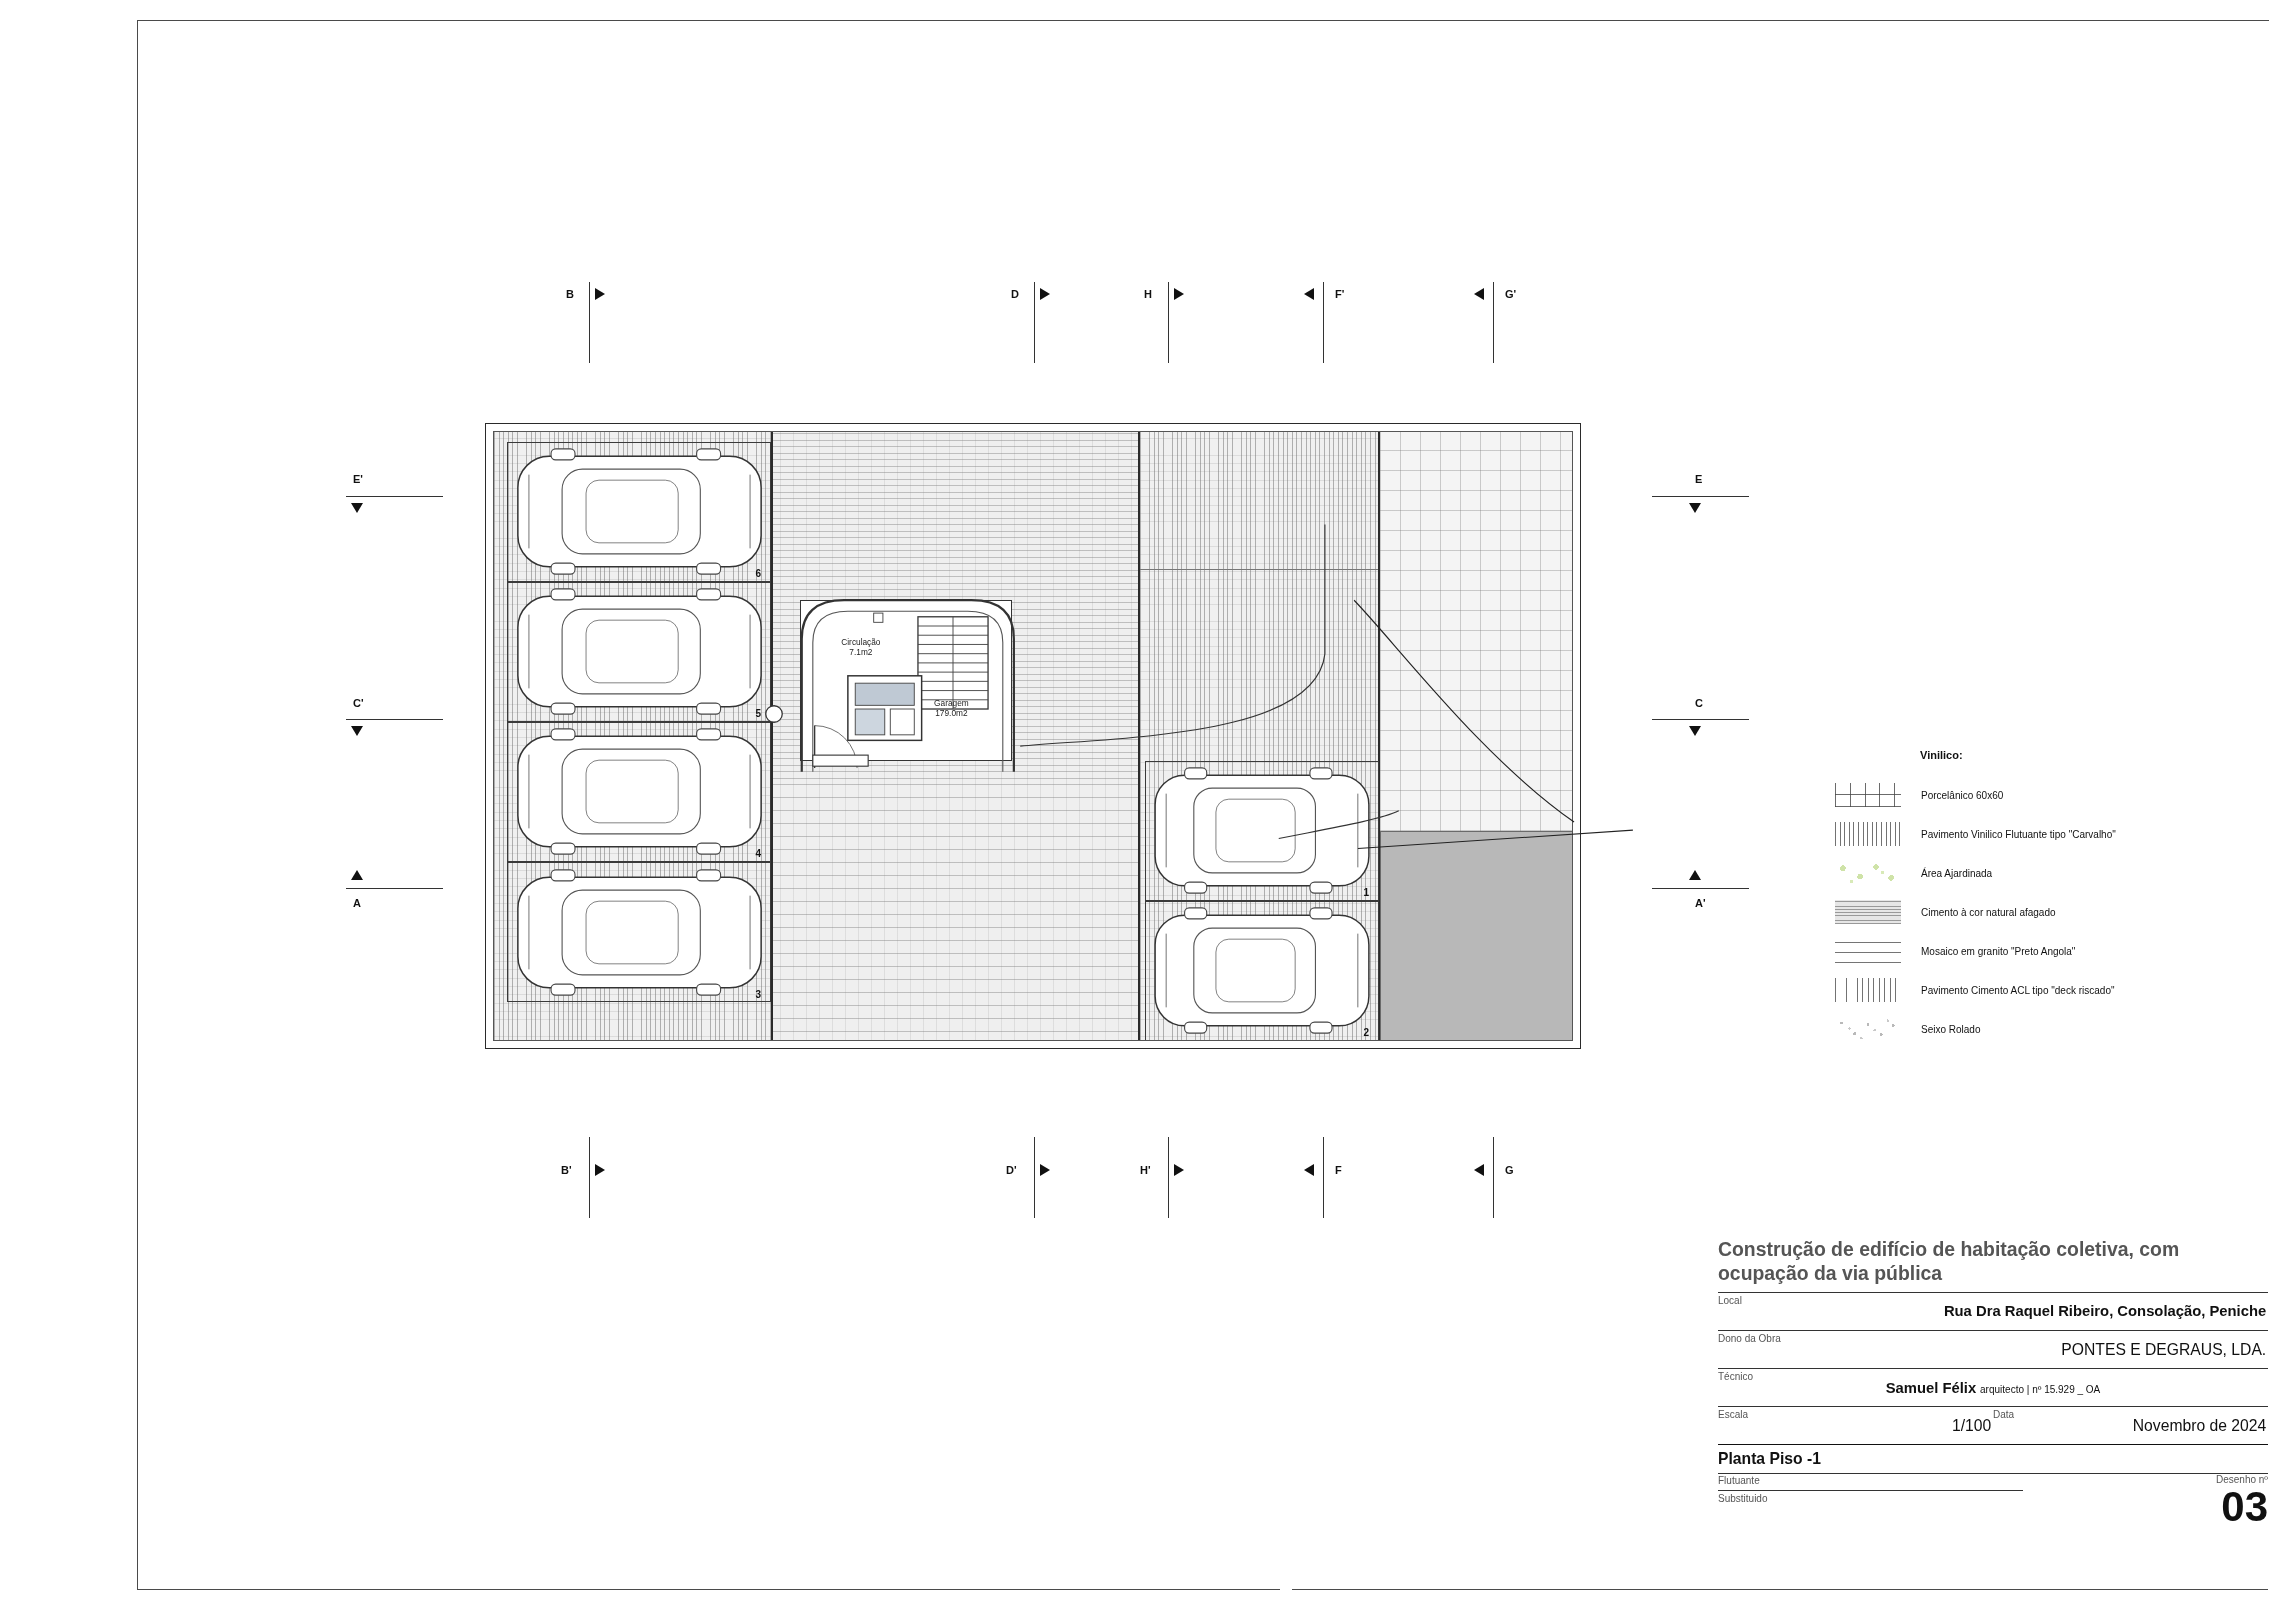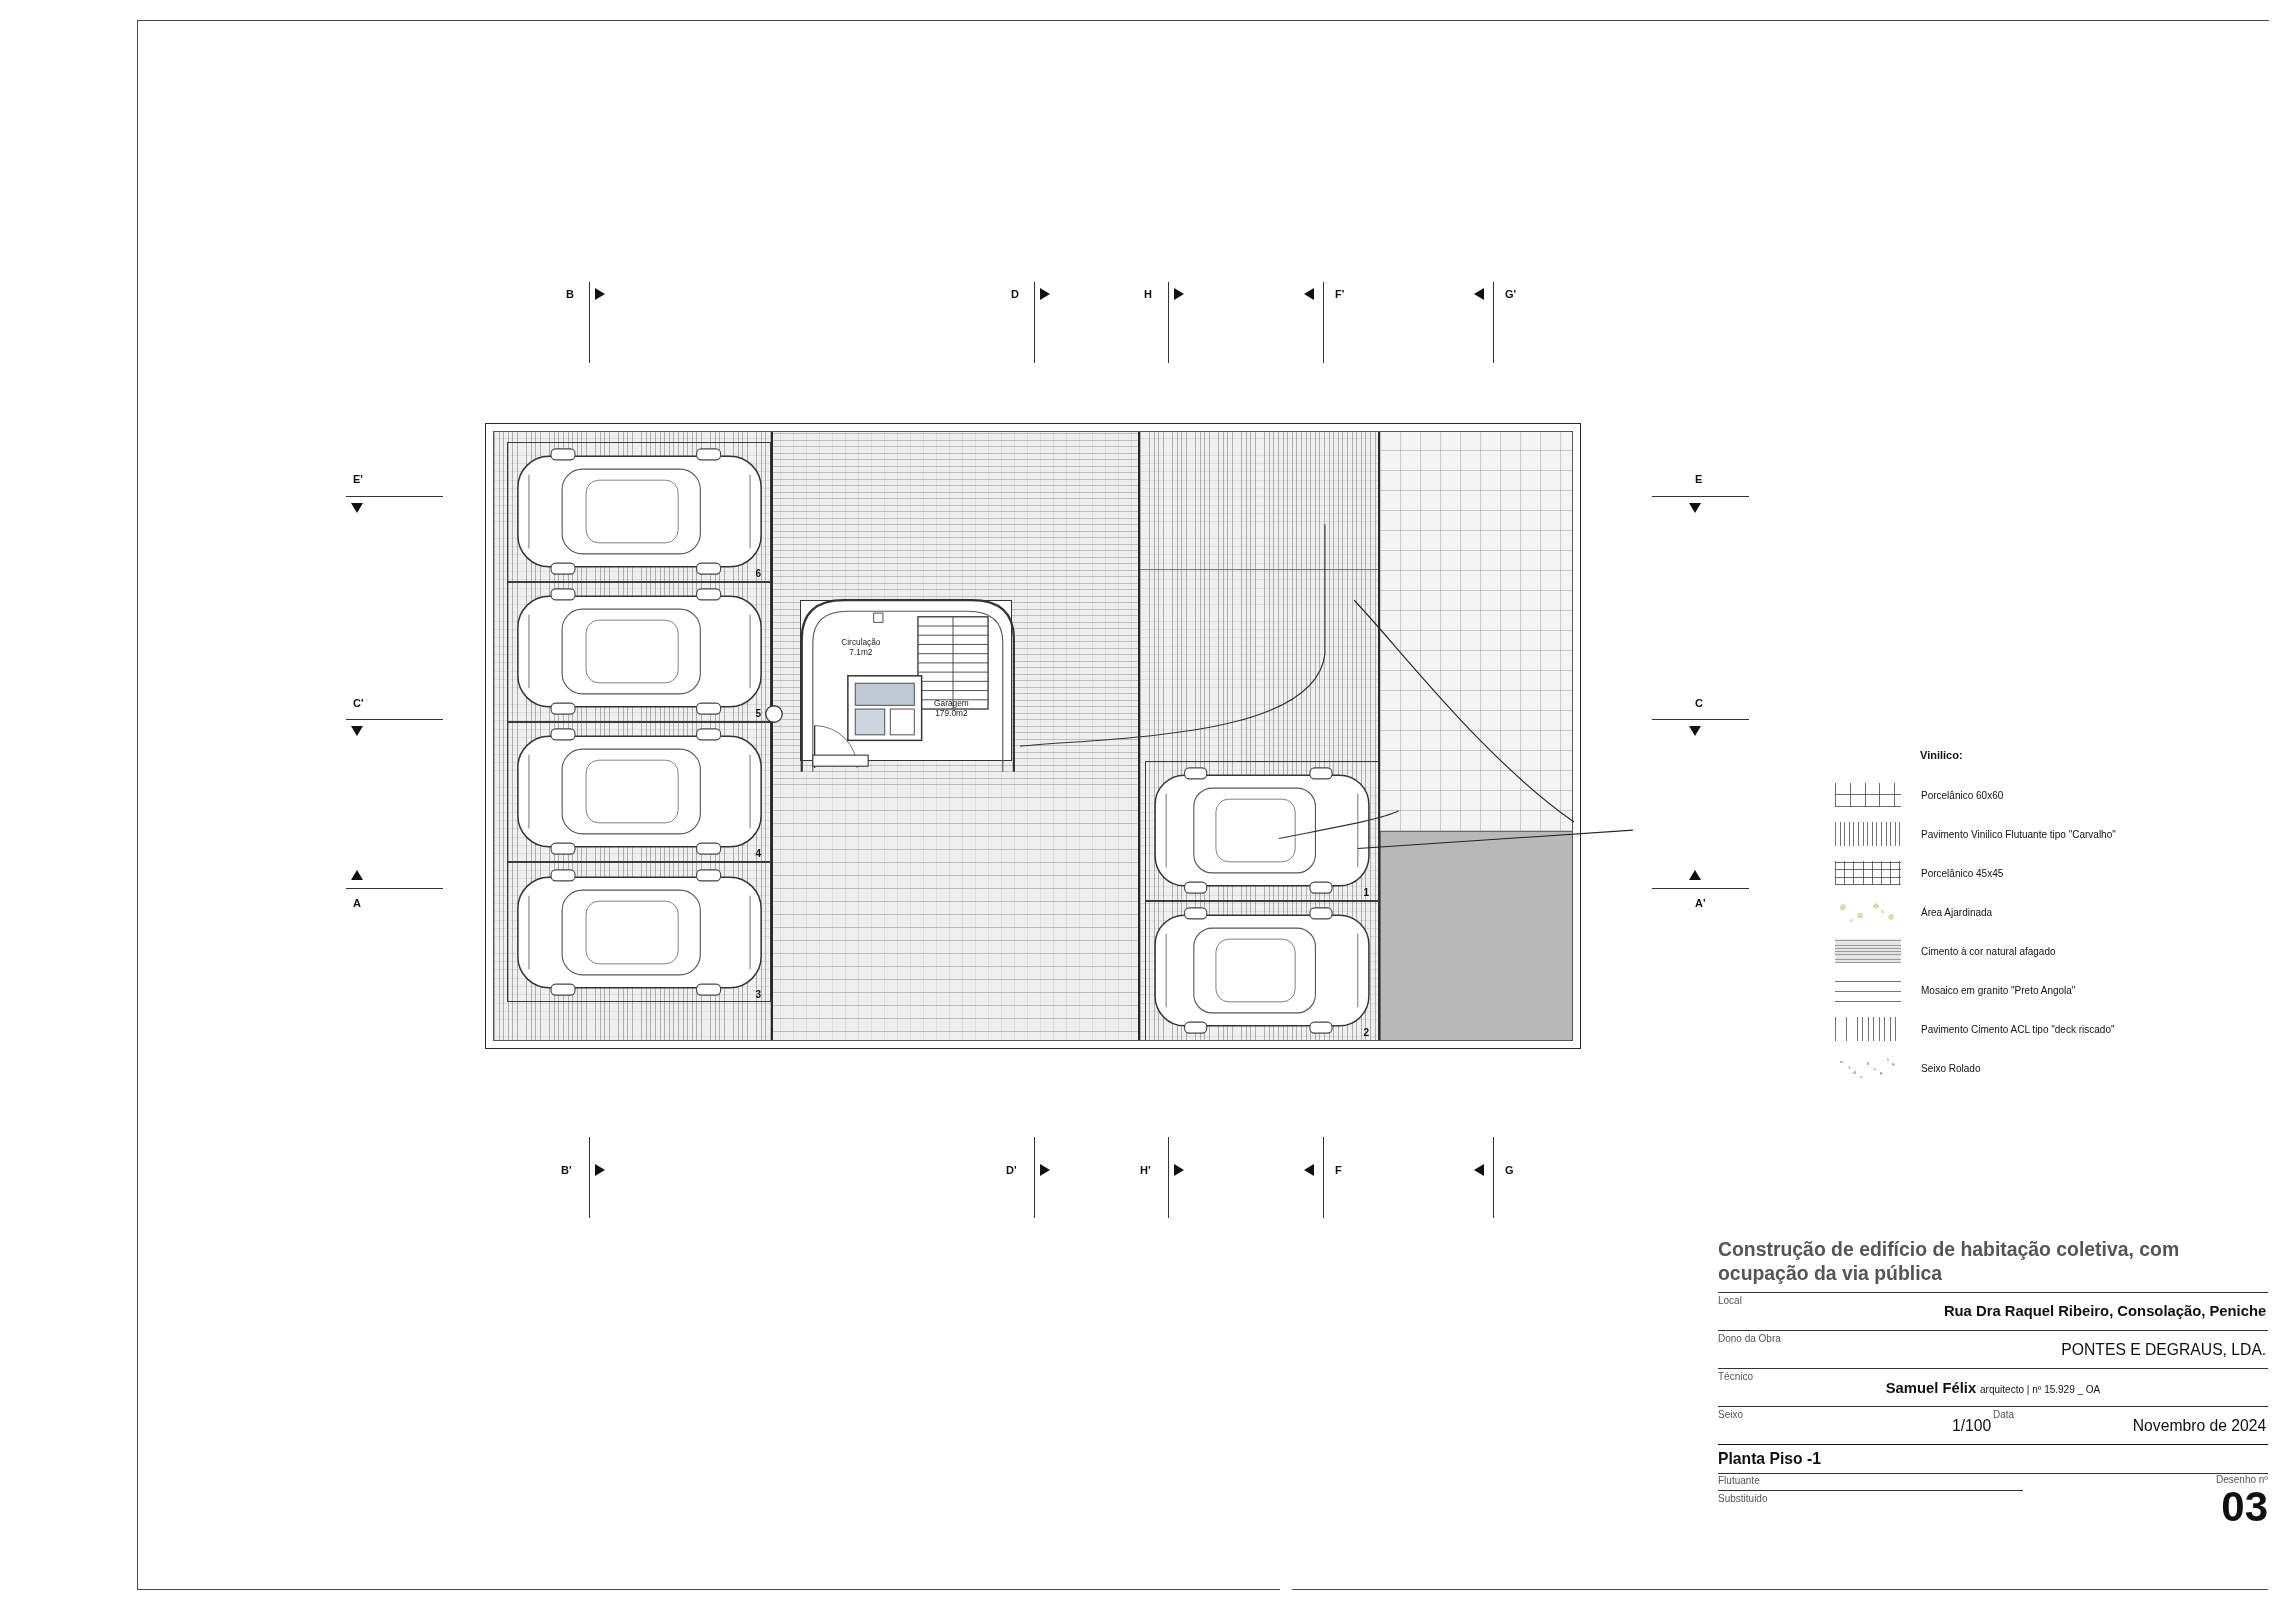--- a/index.html
+++ b/index.html
@@ -609,24 +609,20 @@
 
     <div class="legend-row">
       <div class="legend-swatch sw-porc60"></div>
       <div class="legend-label">Porcelânico 60x60</div>
     </div>
     <div class="legend-row">
       <div class="legend-swatch sw-vinyl"></div>
       <div class="legend-label">Pavimento Vinilico Flutuante tipo "Carvalho"</div>
     </div>
     <div class="legend-row">
-      <div class="legend-swatch sw-porc45"></div>
-      <div class="legend-label">Porcelânico 45x45</div>
-    </div>
-    <div class="legend-row">
       <div class="legend-swatch sw-jardim"></div>
       <div class="legend-label">Área Ajardinada</div>
     </div>
     <div class="legend-row">
       <div class="legend-swatch sw-cimento"></div>
       <div class="legend-label">Cimento à cor natural afagado</div>
     </div>
     <div class="legend-row">
       <div class="legend-swatch sw-mosaico"></div>
       <div class="legend-label">Mosaico em granito "Preto Angola"</div>
@@ -659,21 +655,21 @@
       <div class="tb-tech-val">
         <b>Samuel Félix</b>
         <span>arquitecto | nº 15.929 _ OA</span>
       </div>
     </div>
 
 
     <div class="tb-row">
       <div class="tb-half">
         <div>
-          <div class="tb-small">Seixo</div>
+          <div class="tb-small">Escala</div>
           <div class="tb-val">1/100</div>
         </div>
         <div>
           <div class="tb-small">Data</div>
           <div class="tb-val">Novembro de 2024</div>
         </div>
       </div>
     </div>
 
     <div class="tb-row" style="border-top:1.8px solid #111; min-height:0;">

